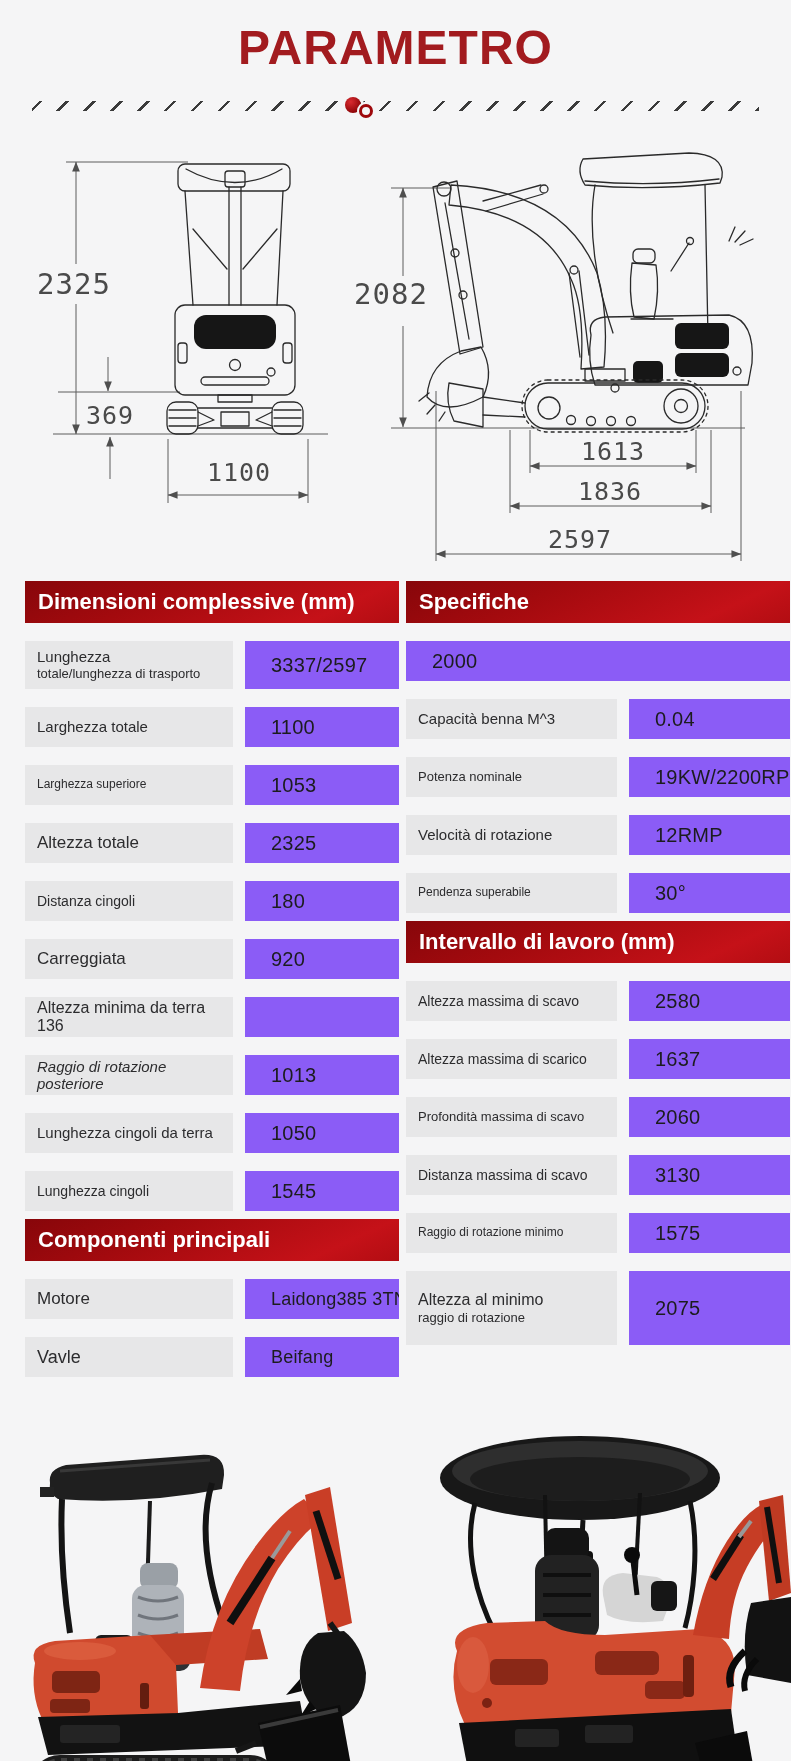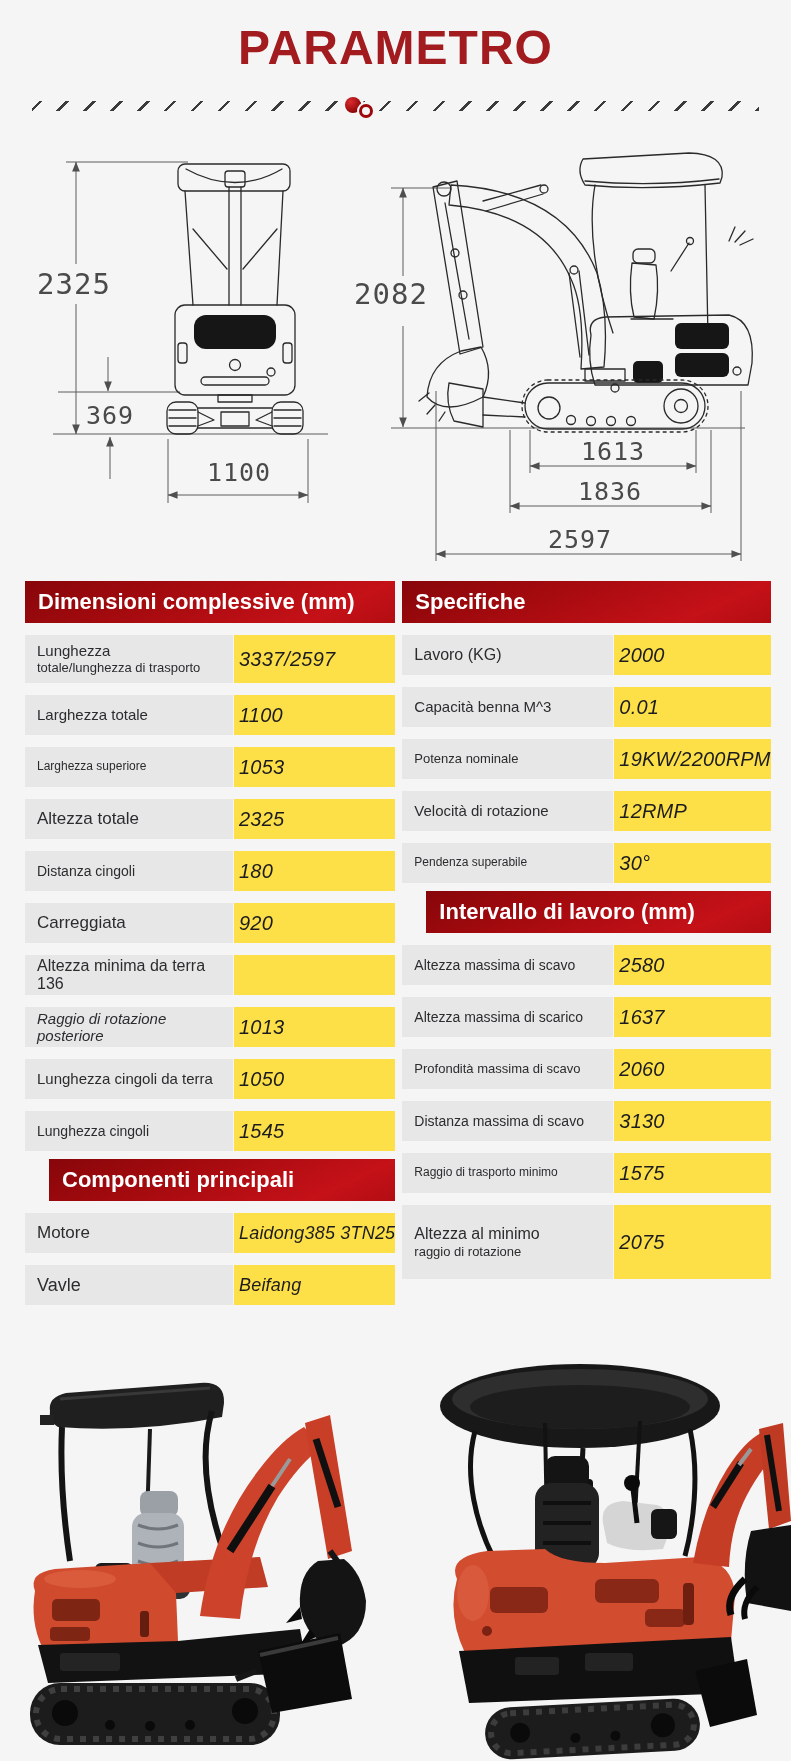--- a/index.html
+++ b/index.html
@@ -40,34 +40,34 @@
   .dim { font-family:"DejaVu Sans Mono", monospace; fill:#4a4a4a; letter-spacing:1px; }
   
   .tables { display:flex; gap:7px; padding:8px 24px 0 25px; align-items:flex-start; }
   .col-left  { width:374px; }
   .col-right { width:384px; }
   .thead {
     height:42px; display:flex; align-items:center; box-sizing:border-box;
     padding-left:13px; color:#ffffff; font-weight:700; font-size:22px;
     background:linear-gradient(155deg,#87060a 0%,#a30a0e 35%,#c51118 80%,#b20d12 100%);
   }
-  .thead.mt { margin-top:8px;margin-left:24px; }
-  .trow { display:flex; gap:1px; margin-top:12px; height:40px;justify-content:flex-end; }
+  .thead.mt { margin-top:8px; }
+  .trow { display:flex; gap:12px; margin-top:18px; height:40px;justify-content:flex-end; }
   .trow.h48 { height:48px; }
   .trow.h74 { height:74px;border-radius:8px; }
   .tlabel {
     width:208px; box-sizing:border-box; background:#e7e7e8;
     display:flex; flex-direction:column; justify-content:center;
     padding-left:12px; padding-right:4px; color:#2c2c2e;
   }
   .col-right .tlabel { width:211px; }
   .tvalue {
-    flex:1; background:#fde047; display:flex; align-items:center;
-    padding-left:5px; font-size:20px; color:#1c1c1e; letter-spacing:0.2px;
-    white-space:nowrap; overflow:hidden;font-style:italic;
+    flex:1; background:#8b5cf6; display:flex; align-items:center;
+    padding-left:26px; font-size:20px; color:#1c1c1e; letter-spacing:0.2px;
+    white-space:nowrap; overflow:hidden;
   }
   .tvalue.v18 { font-size:18px; }
   .l1 { font-size:15px; line-height:1.15; }
   .l2 { font-size:13px; margin-top:2px; line-height:1.1; }
   .l2:empty { display:none; }
   .sz11 .l1 { font-size:15px;font-style:italic; }
   .sz12 .l1 { font-size:12px; }
   .sz13 .l1 { font-size:13px; }
   .sz14 .l1 { font-size:14px; }
   .sz15 .l1 { font-size:15px; }
@@ -277,30 +277,27 @@
         <span class="l1">Vavle</span>
       </div>
       <div class="tvalue v18">Beifang</div>
     </div>
   </div>
 
   <div class="col-right">
     <div class="thead">Specifiche</div>
 
     <div class="trow">
-      <div class="tlabel sz16">
-        <span class="l1">Lavoro (KG)</span>
-      </div>
       <div class="tvalue">2000</div>
     </div>
     <div class="trow">
       <div class="tlabel sz15">
         <span class="l1">Capacità benna M^3</span>
       </div>
-      <div class="tvalue">0.01</div>
+      <div class="tvalue">0.04</div>
     </div>
     <div class="trow">
       <div class="tlabel sz13">
         <span class="l1">Potenza nominale</span>
       </div>
       <div class="tvalue">19KW/2200RPM</div>
     </div>
     <div class="trow">
       <div class="tlabel sz15">
         <span class="l1">Velocità di rotazione</span>
@@ -335,21 +332,21 @@
       <div class="tvalue">2060</div>
     </div>
     <div class="trow">
       <div class="tlabel sz14">
         <span class="l1">Distanza massima di scavo</span>
       </div>
       <div class="tvalue">3130</div>
     </div>
     <div class="trow">
       <div class="tlabel sz12">
-        <span class="l1">Raggio di trasporto minimo</span>
+        <span class="l1">Raggio di rotazione minimo</span>
       </div>
       <div class="tvalue">1575</div>
     </div>
     <div class="trow h74">
       <div class="tlabel sz16">
         <span class="l1">Altezza al minimo</span>
         <span class="l2">raggio di rotazione</span>
       </div>
       <div class="tvalue">2075</div>
     </div>

